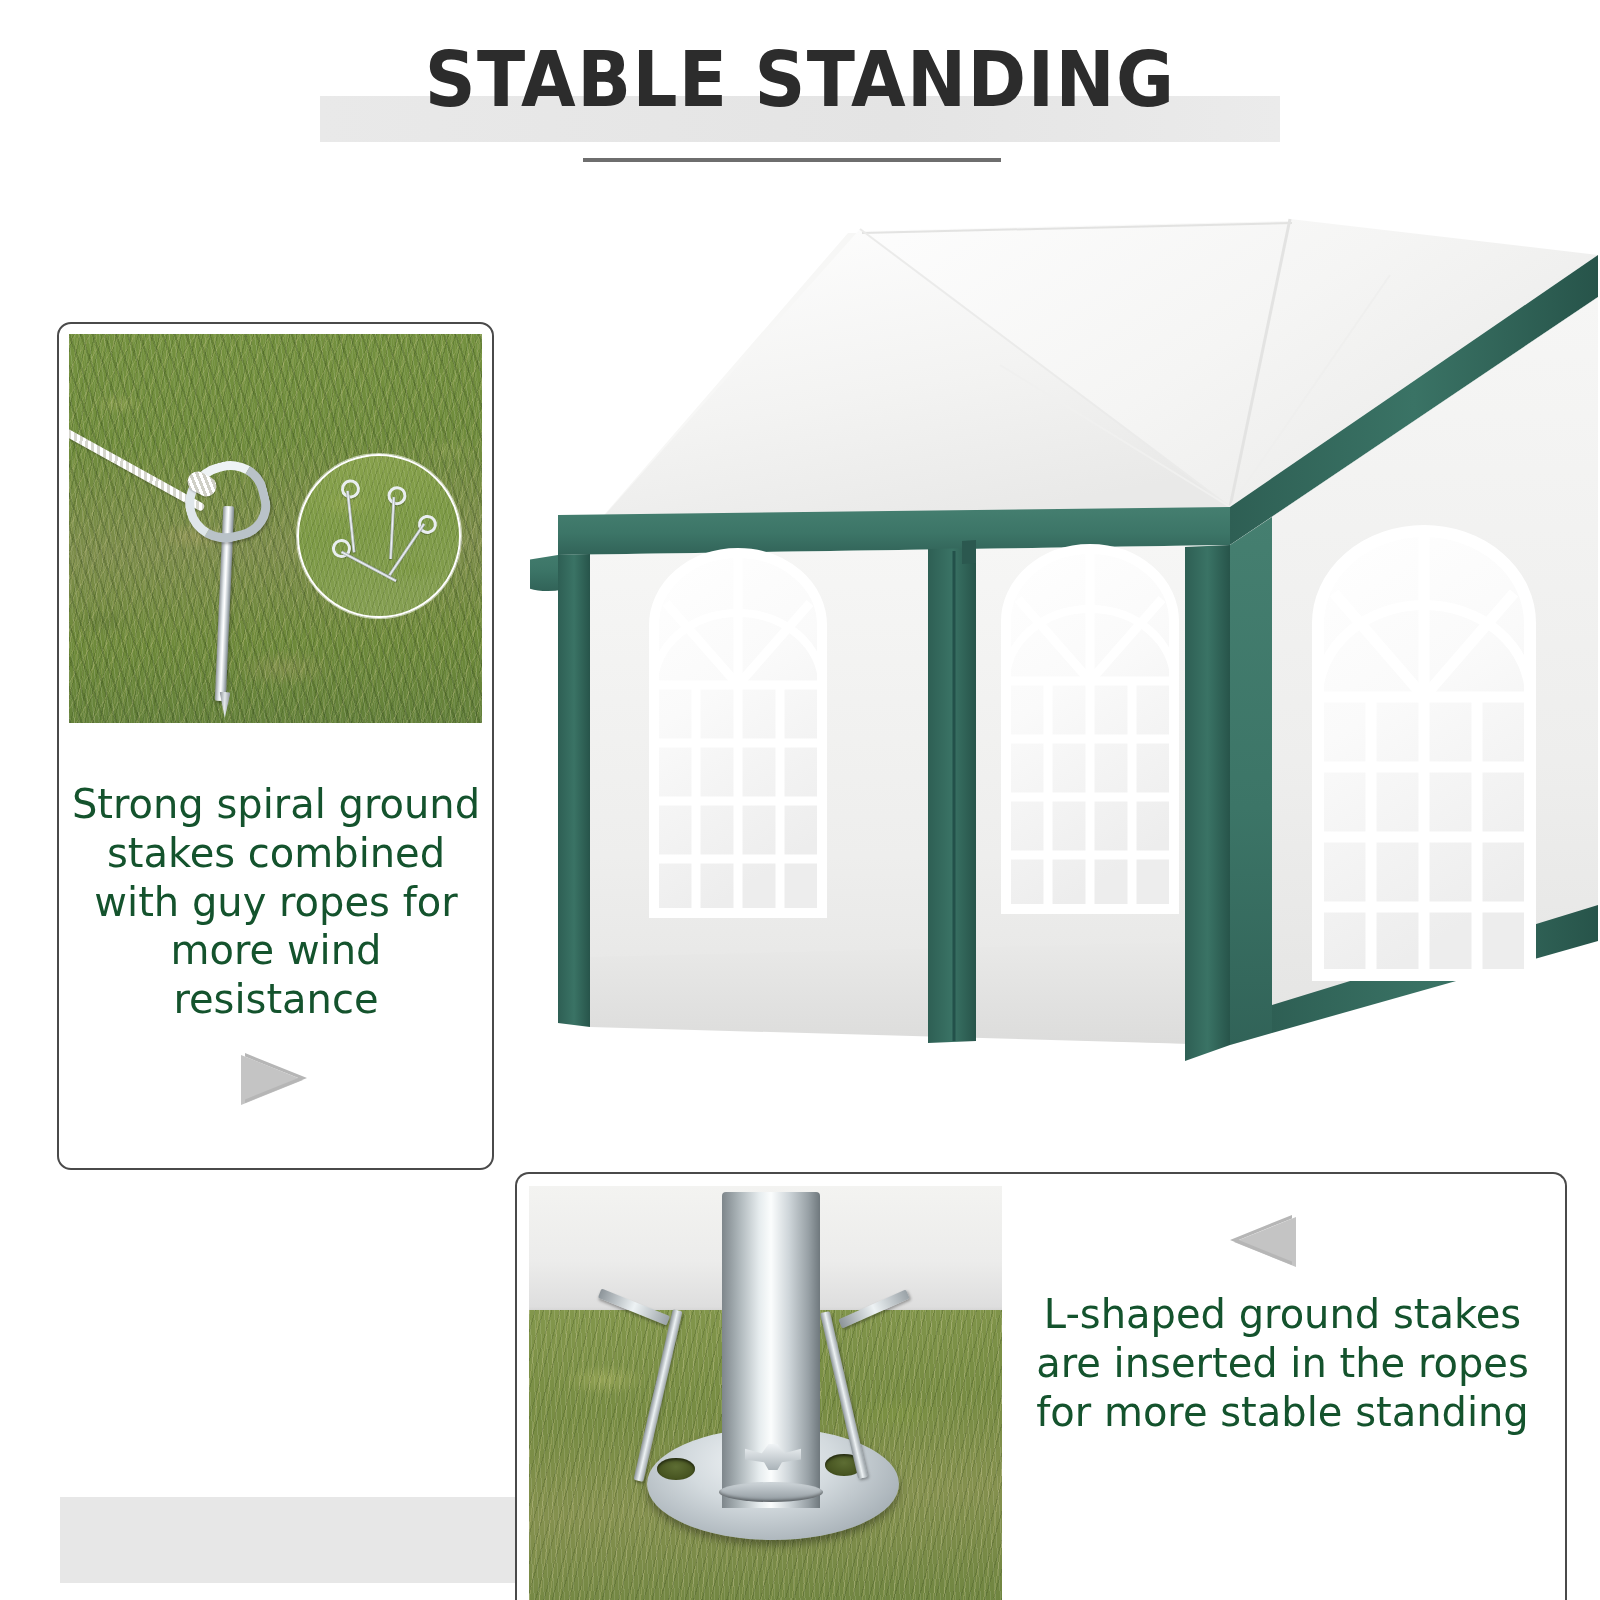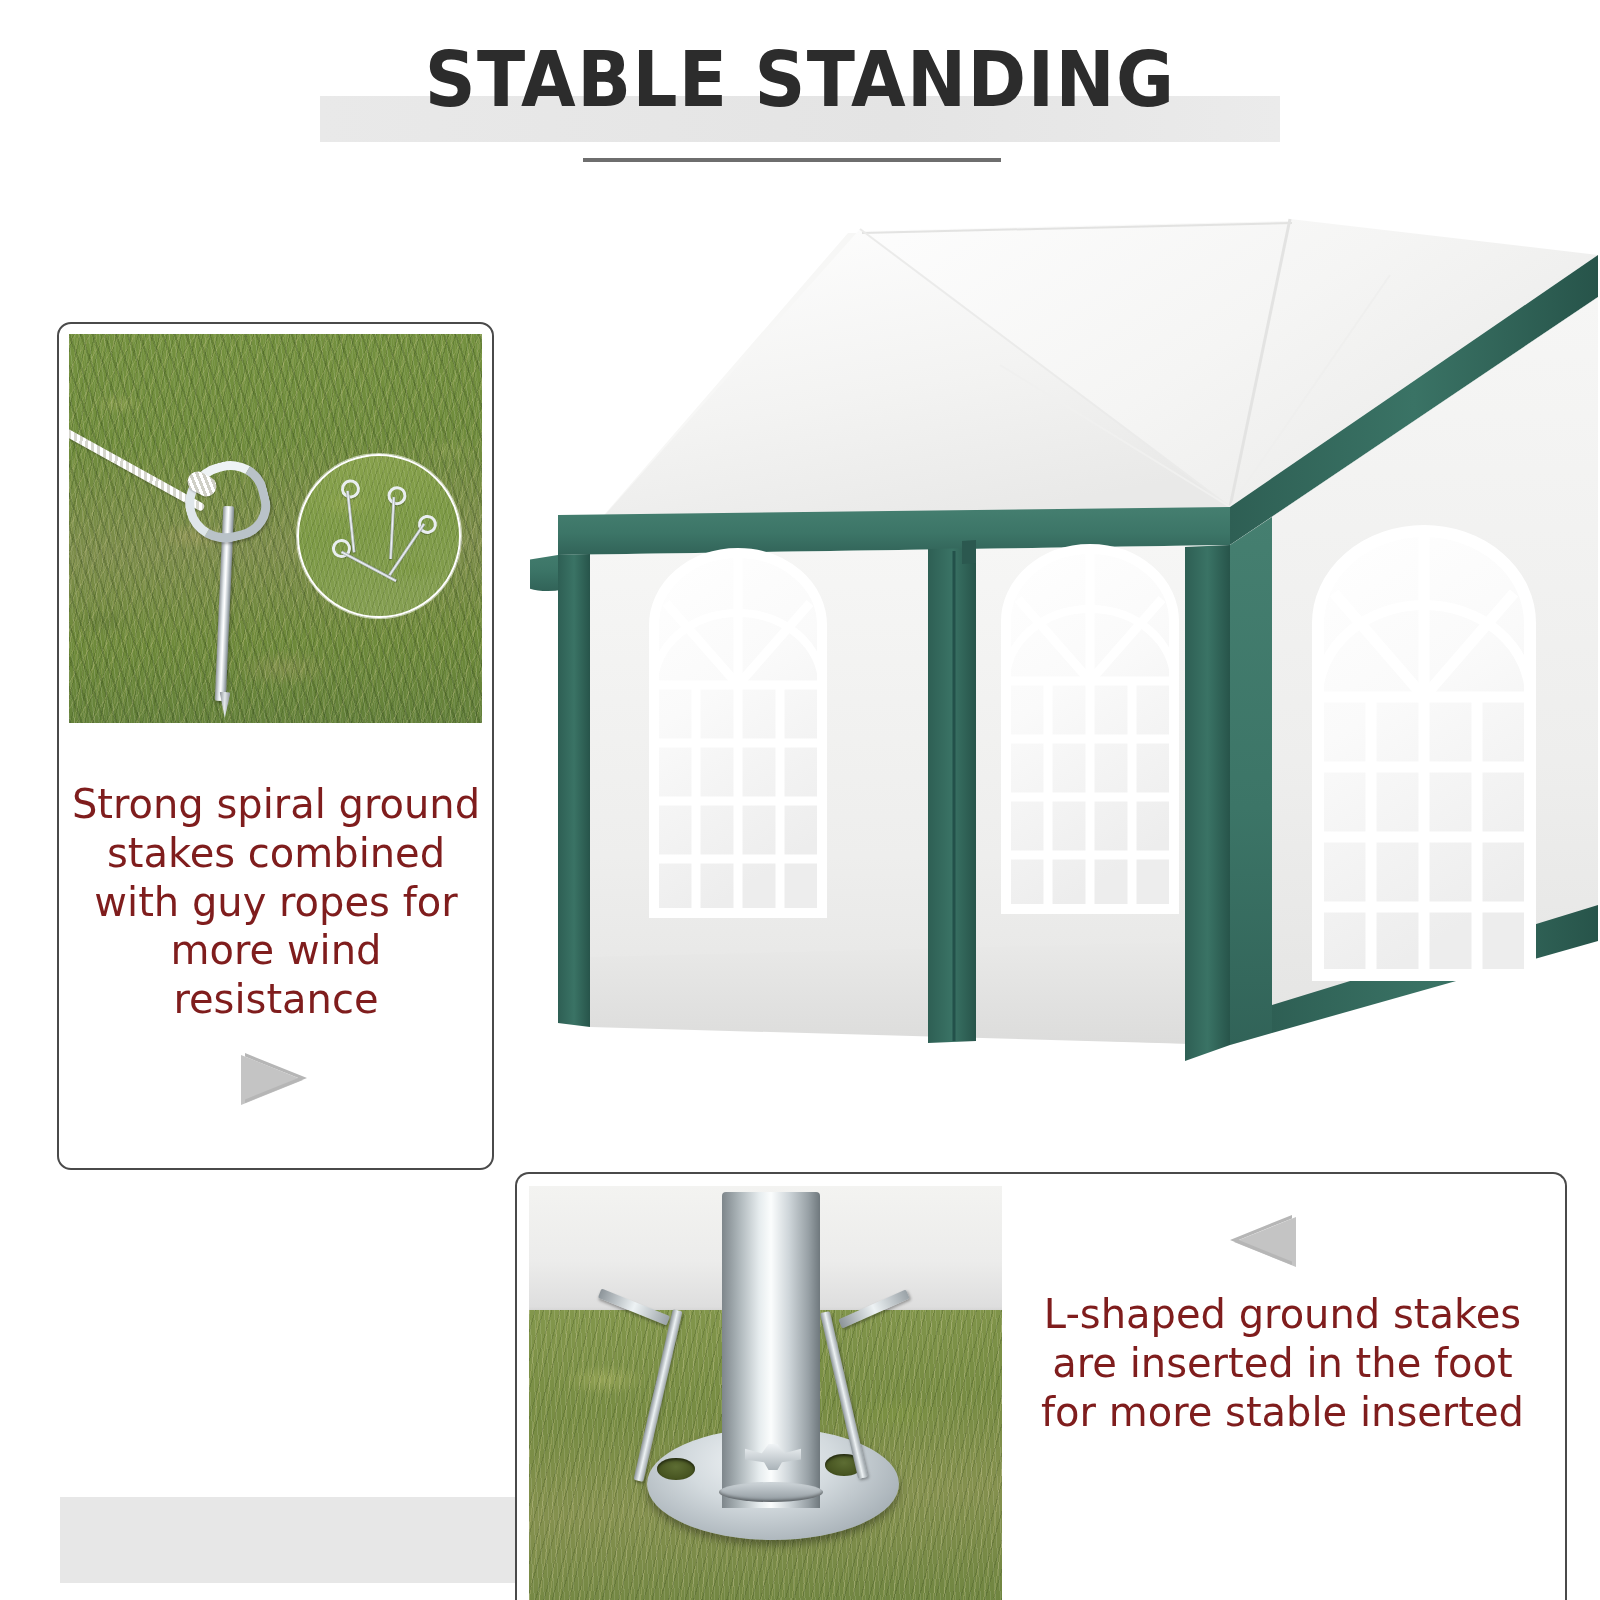--- a/index.html
+++ b/index.html
@@ -261,21 +261,21 @@
     background: radial-gradient(ellipse at 50% 40%, #5d6d33 0%, #45521f 70%, #2e3914 100%);
     box-shadow: inset 0 2px 3px rgba(0,0,0,.55);
   }
   #hole-left  { left: 128px; top: 272px; }
   #hole-right { left: 296px; top: 268px; }
 
   
   .caption {
     position: absolute;
     text-align: center;
-    color: #7f1d1d;
+    color: #14532d;
     font-size: 40px;
     line-height: 1.22;
     font-weight: normal;
   }
   #caption-left  { left: 70px;  top: 780px;  width: 412px; }
   #caption-right { left: 1035px; top: 1290px; width: 495px; }
 
   
   .arrow { position: absolute; width: 62px; height: 50px; }
   .arrow .shadow-tri, .arrow .outline-tri {
@@ -538,13 +538,13 @@
     <div id="pole-weld"></div>
     <div id="wing-nut"></div>
   </div>
 </div>
 
 <div class="arrow" id="arrow-left-play">
   <span class="shadow-tri"></span>
   <span class="outline-tri"></span>
 </div>
 
-<div class="caption" id="caption-right">L-shaped ground stakes are inserted in the foot for more stable inserted</div>
+<div class="caption" id="caption-right">L-shaped ground stakes are inserted in the ropes for more stable standing</div>
 
 </body></html>

